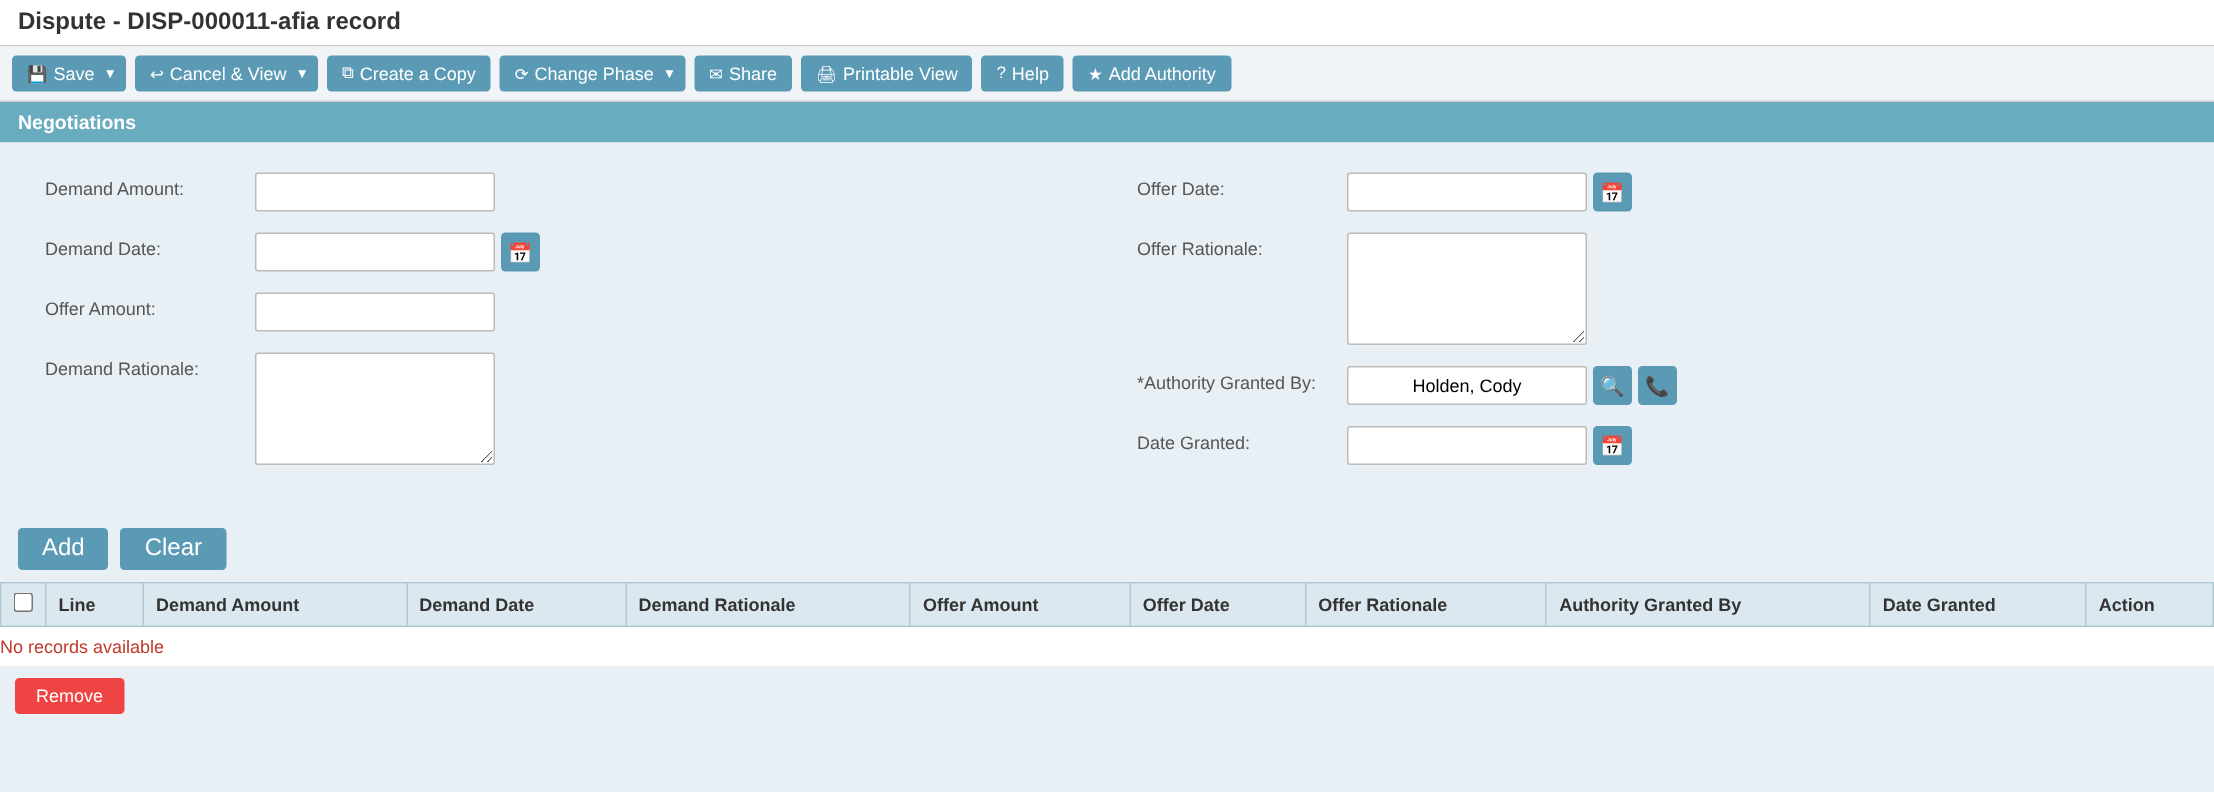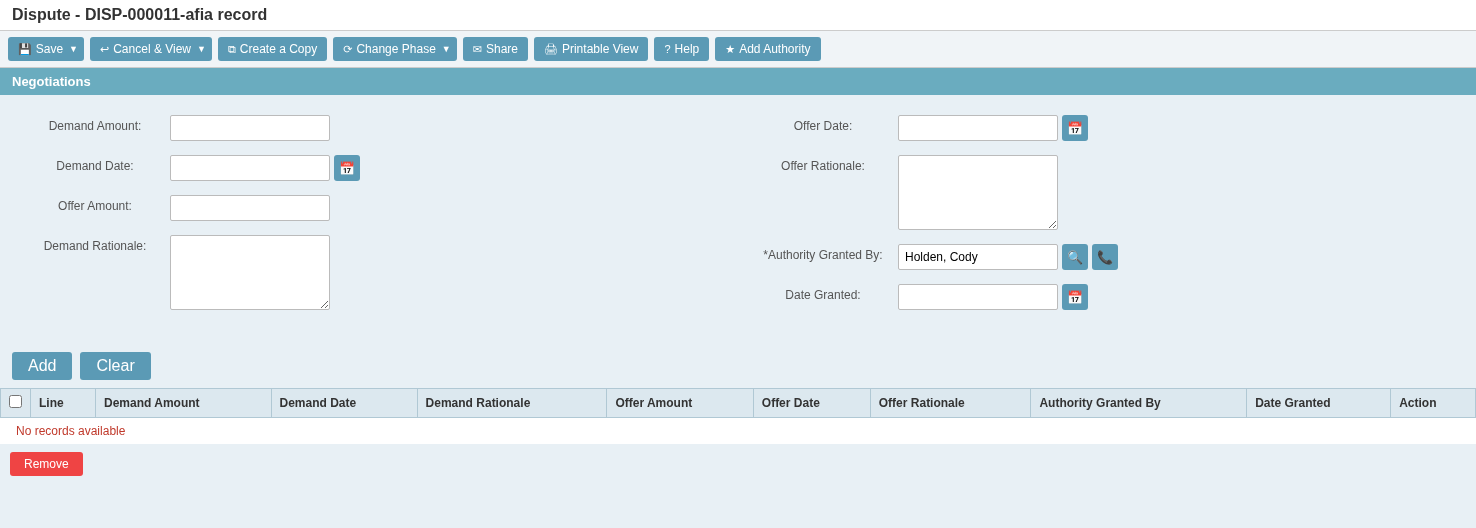--- a/index.html
+++ b/index.html
@@ -59,36 +59,37 @@
     }
 
     .form-row {
       display: flex;
       align-items: flex-start;
       margin-bottom: 14px;
     }
 
     .form-label {
       width: 140px;
-      text-align: center;
+      text-align: left;
       padding-right: 10px;
       padding-top: 4px;
       font-size: 12px;
       color: #555;
       flex-shrink: 0;
     }
 
     .form-input {
       border: 1px solid #bbb;
       background: #fff;
       padding: 4px 6px;
       font-size: 12px;
       border-radius: 2px;
       height: 26px;
       width: 160px;
+      text-align: center;
     }
 
     .form-textarea {
       border: 1px solid #bbb;
       background: #fff;
       padding: 4px 6px;
       font-size: 12px;
       border-radius: 2px;
       width: 160px;
       height: 75px;
@@ -148,21 +149,21 @@
       padding: 6px 8px;
       text-align: left;
       font-weight: bold;
       color: #333;
       white-space: nowrap;
     }
 
     .no-records {
       color: #c0392b;
       font-size: 12px;
-      padding: 6px 16px;
+      padding: 6px 0;
       background: #fff;
     }
 
     .remove-btn {
       padding: 5px 14px;
       background: #ef4444;
       color: #fff;
       border: none;
       border-radius: 3px;
       font-size: 12px;

